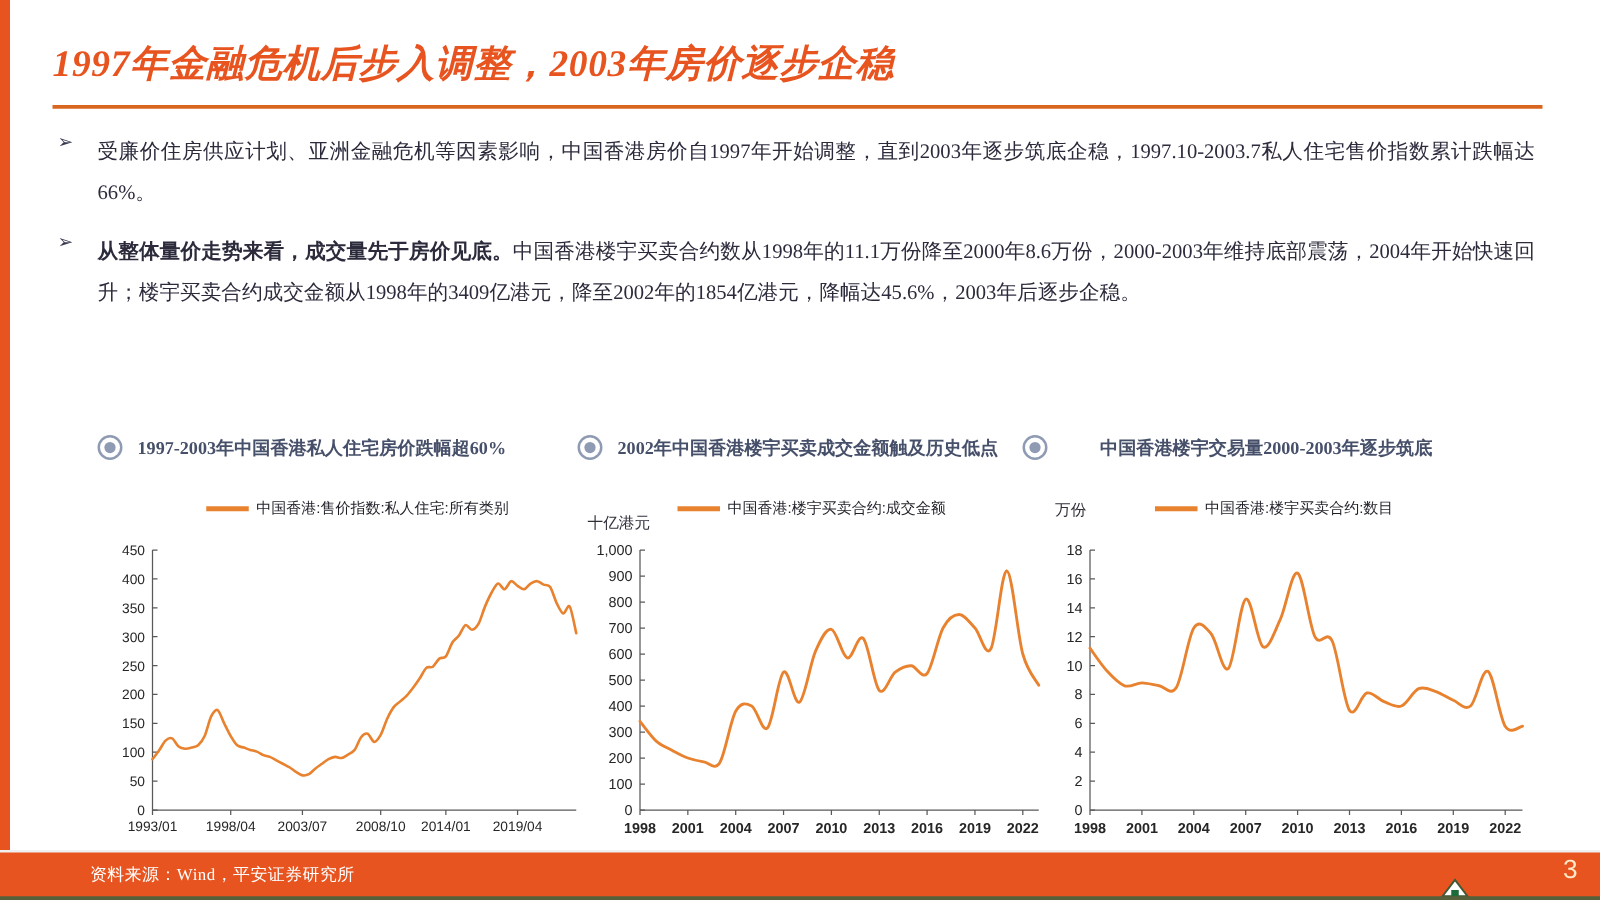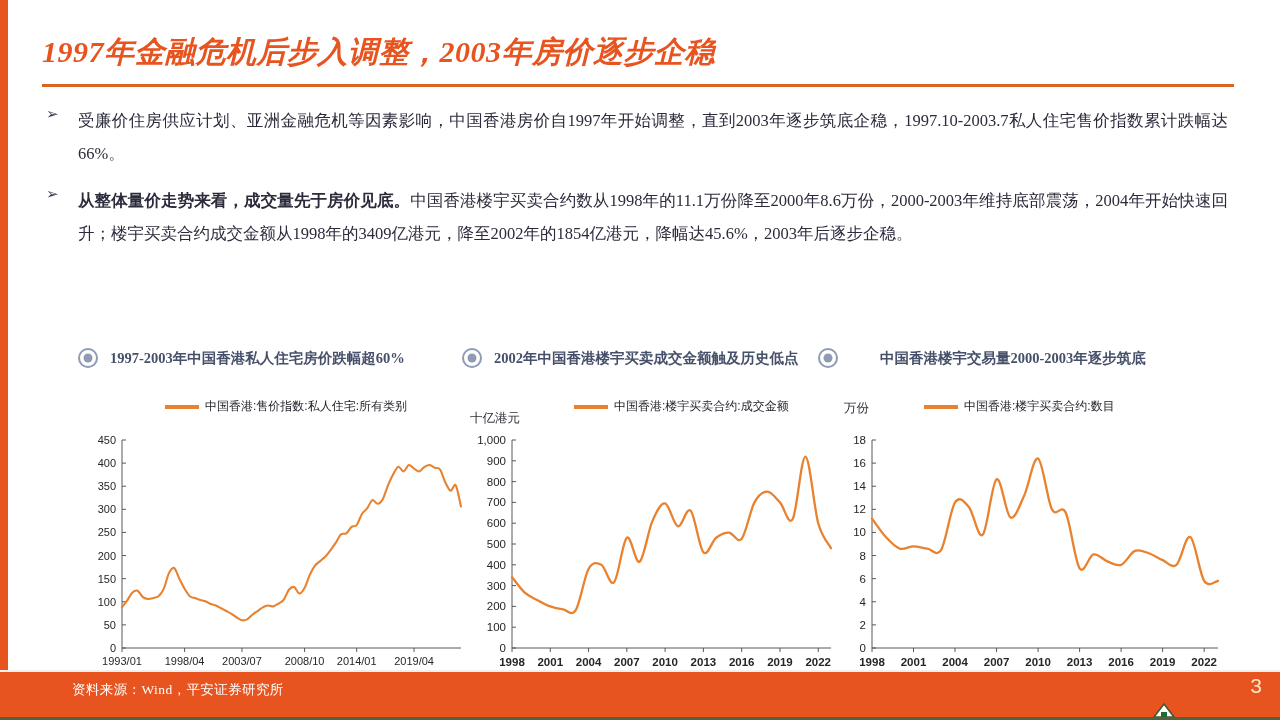--- a/index.html
+++ b/index.html
@@ -95,35 +95,35 @@
     position: absolute; top: 8px;
   }
   #chart1 .unit { left: 8px; margin-top: 10px; }
   #chart2 .unit { left: 8px; }
 
   .legend {
     position: absolute; top: 6px;
     display: flex; align-items: center; gap: 6px;
   }
   #chart0 .legend { left: 95px; }
-  #chart1 .legend { left: 112px; }
+  #chart1 .legend { left: 80px; }
   #chart2 .legend { left: 88px; }
   .legend-line { width: 34px; height: 4px; background: #e8822f; flex: none; }
   .legend-text {
     font-size: 12px; color: #1f1f28;
     font-family: "Liberation Sans", "DejaVu Sans", sans-serif;
     white-space: nowrap;
   }
 
   .plot-area { position: absolute; top: 40px; left: 0; width: 100%; height: 250px; }
   .plot-svg { display: block; }
 
   
   .footer {
-    position: absolute; left: 0; bottom: 0; width: 1280px; height: 50px;
+    position: absolute; left: 0; bottom: 0; width: 1280px; height: 40px;
     background: #e8541f;
   }
   .footer-top-rule{
     position:absolute; left:0; top:0; width:1280px; height:2px; background:#f0f0f0;
   }
   .footer-bottom-rule{
     position:absolute; left:0; bottom:0; width:1280px; height:3px; background:#56603a;
   }
   .source {
     position: absolute; left: 72px; top: 11px;

